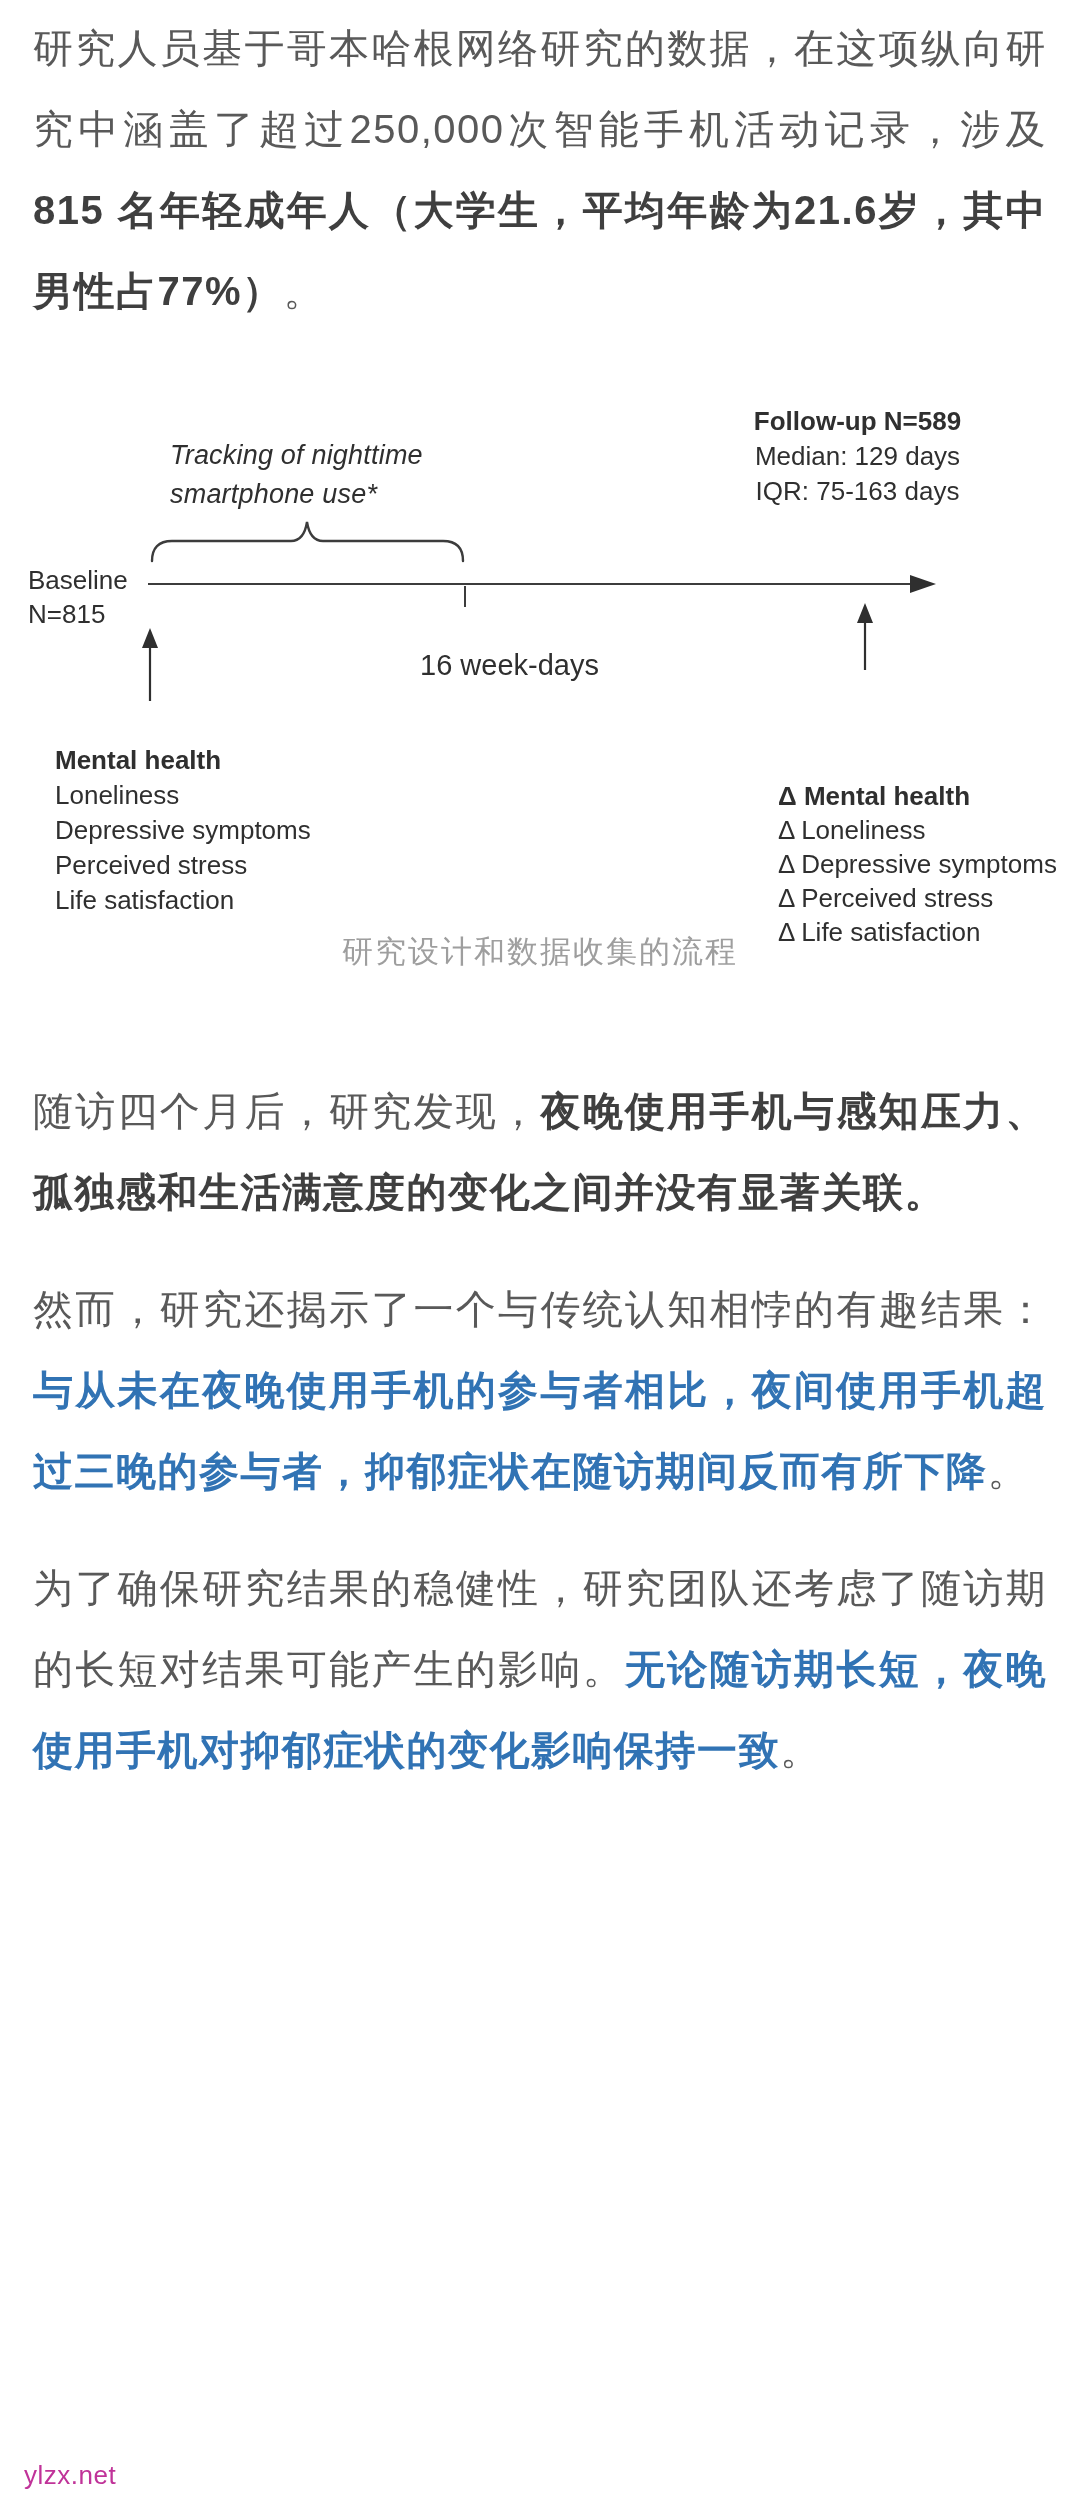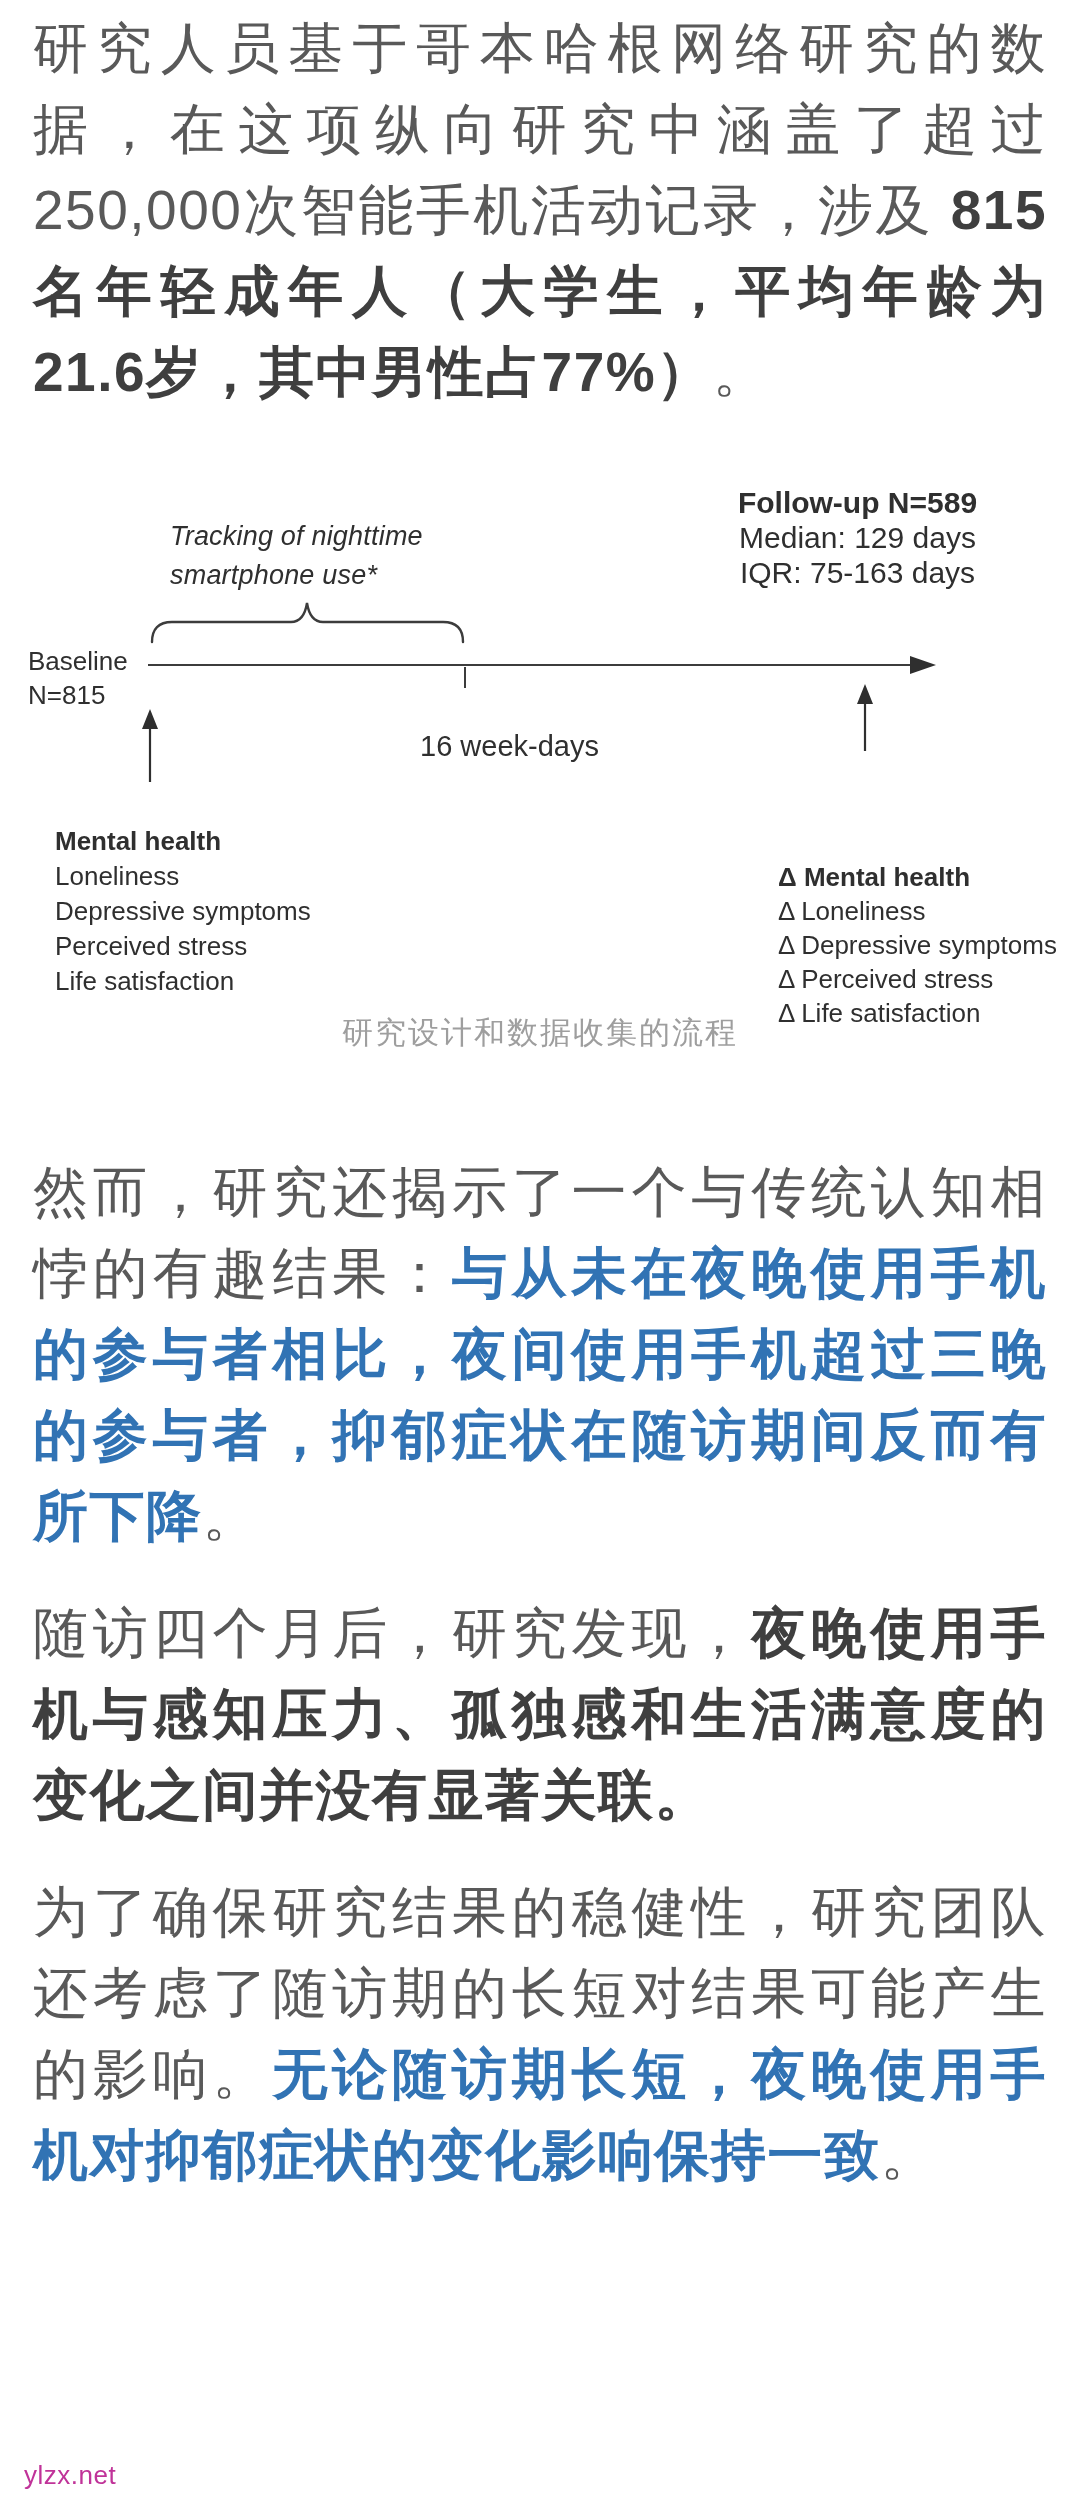--- a/index.html
+++ b/index.html
@@ -15,39 +15,39 @@
   *{box-sizing:border-box;}
   html,body{margin:0;padding:0;}
   body{
     width:1080px;height:2498px;overflow:hidden;position:relative;
     background:var(--page-bg);
     font-family:"Liberation Sans","DejaVu Sans",sans-serif;
   }
   .article{padding:8px 33px 0 33px;}
   .para{
     margin:0 0 36px 0;
-    font-size:55px;line-height:81px;letter-spacing:1.5px;
+    font-size:40px;line-height:81px;letter-spacing:1.5px;
     color:var(--body-text);
     text-align:justify;
     font-family:"Liberation Sans","DejaVu Sans",sans-serif;
   }
   .para:last-child{margin-bottom:0;}
   .run-normal{font-weight:400;color:var(--body-text);}
   .run-bold{font-weight:700;color:var(--bold-text);}
   .run-blue{font-weight:700;color:var(--accent-blue);}
 
   
   .diagram{
     position:relative;height:540px;margin:16px -33px 0 -33px;
     color:var(--diagram-ink);
     font-family:"Liberation Sans","DejaVu Sans",sans-serif;
   }
   .diagram .abs{position:absolute;}
   .tracking-label{left:170px;top:68px;font-size:27px;line-height:39px;letter-spacing:0.2px;font-style:italic;}
-  .followup-block{left:735px;top:36px;width:245px;text-align:center;font-size:30px;line-height:35px;}
+  .followup-block{left:735px;top:36px;width:245px;text-align:center;font-size:26px;line-height:35px;}
   .followup-block .hdr{font-weight:700;}
   .baseline-label{left:28px;top:195px;font-size:26px;line-height:34px;font-weight:400;}
   .brace-svg{left:150px;top:151px;}
   .timeline-svg{left:148px;top:207px;}
   .midpoint-tick{left:464px;top:218px;width:2px;height:21px;background:var(--diagram-line);}
   .uparrow1{left:141px;top:259px;}
   .uparrow2{left:856px;top:234px;}
   .duration-label{left:420px;top:281px;font-size:29px;}
   .measure-list{font-size:26px;}
   .measure-list .measure-title{font-weight:700;}
@@ -130,19 +130,19 @@
           <div class="measure-item">Δ Depressive symptoms</div>
           <div class="measure-item">Δ Perceived stress</div>
           <div class="measure-item">Δ Life satisfaction</div>
         </div>
     </div>
 
   </div>
 
   <div class="caption">研究设计和数据收集的流程</div>
 
+  <p class="para"><span class="run-normal">随访四个月后，研究发现，</span><span class="run-bold">夜晚使用手机与感知压力、孤独感和生活满意度的变化之间并没有显著关联。</span></p>
   <p class="para"><span class="run-normal">然而，研究还揭示了一个与传统认知相悖的有趣结果：</span><span class="run-blue">与从未在夜晚使用手机的参与者相比，夜间使用手机超过三晚的参与者，抑郁症状在随访期间反而有所下降</span><span class="run-normal">。</span></p>
-  <p class="para"><span class="run-normal">随访四个月后，研究发现，</span><span class="run-bold">夜晚使用手机与感知压力、孤独感和生活满意度的变化之间并没有显著关联。</span></p>
   <p class="para"><span class="run-normal">为了确保研究结果的稳健性，研究团队还考虑了随访期的长短对结果可能产生的影响。</span><span class="run-blue">无论随访期长短，夜晚使用手机对抑郁症状的变化影响保持一致</span><span class="run-normal">。</span></p>
 
 </div>
 
 <div class="watermark">ylzx.net</div>
 
 </body></html>

